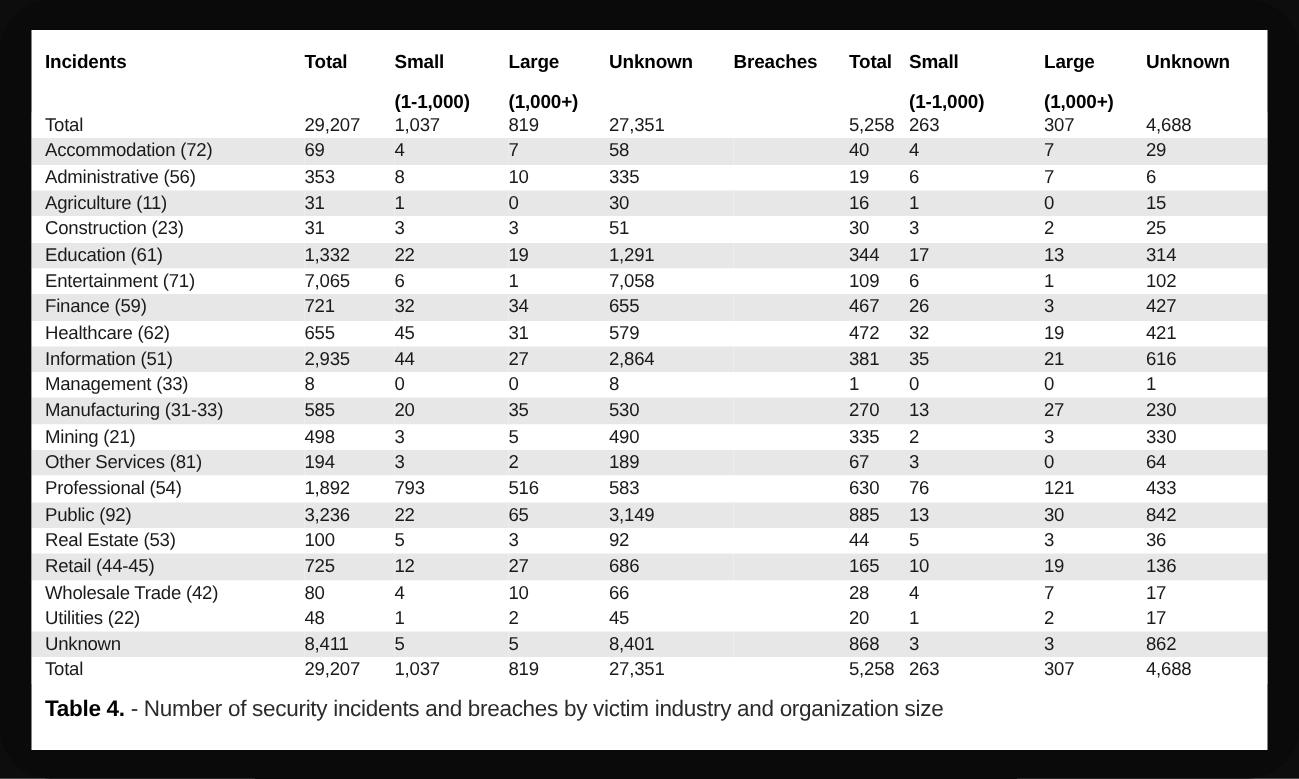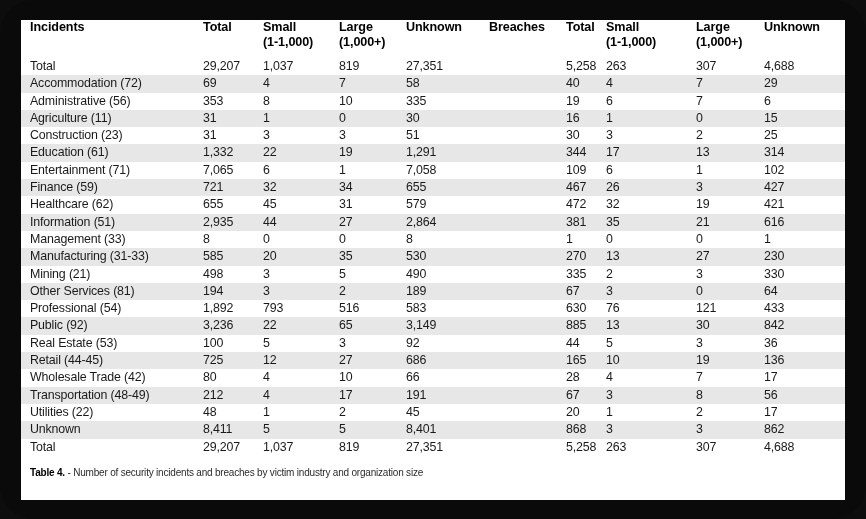--- a/index.html
+++ b/index.html
@@ -43,20 +43,21 @@
     text-align: left;
     vertical-align: top;
     padding: 0;
     font-size: 12.6px;
     color: #000;
     letter-spacing: -0.1px;
     line-height: 14.6px;
   }
   thead tr.hdr-row th {
     height: 38px;
+    padding-top: 14px;
     box-sizing: border-box;
   }
   table.tbl td {
     padding: 0;
     text-align: left;
     vertical-align: middle;
     height: 17.3px;
     line-height: 17.3px;
     white-space: nowrap;
     letter-spacing: -0.15px;
@@ -71,26 +72,26 @@
   col.c-i-large { width: 67px;  }
   col.c-i-unk   { width: 83px;  }
   col.c-breach  { width: 77px;  }
   col.c-b-total { width: 40px;  }
   col.c-b-small { width: 90px;  }
   col.c-b-large { width: 68px;  }
   col.c-b-unk   { width: 81px;  }
 
   .pad-l { padding-left: 9px !important; }
 
-  .hdr-sub { display: block; }
+  .hdr-sub { display: block; margin-top: 12px; }
 
   .caption {
     margin-top: 11px;
     padding-left: 9px;
-    font-size: 10px;
+    font-size: 15px;
     color: #2b2b2b;
     letter-spacing: -0.2px;
     line-height: 12px;
   }
   .caption b { font-weight: bold; color: #000; }
   .cap-rest { font-weight: normal; }
 </style>
 </head>
 <body>
 
@@ -358,32 +359,20 @@
             <td>80</td>
             <td>4</td>
             <td>10</td>
             <td>66</td>
             <td></td>
             <td>28</td>
             <td>4</td>
             <td>7</td>
             <td>17</td>
           </tr>
-          <tr class="stripe">
-            <td class="pad-l">Transportation (48-49)</td>
-            <td>212</td>
-            <td>4</td>
-            <td>17</td>
-            <td>191</td>
-            <td></td>
-            <td>67</td>
-            <td>3</td>
-            <td>8</td>
-            <td>56</td>
-          </tr>
           <tr class="plain">
             <td class="pad-l">Utilities (22)</td>
             <td>48</td>
             <td>1</td>
             <td>2</td>
             <td>45</td>
             <td></td>
             <td>20</td>
             <td>1</td>
             <td>2</td>

